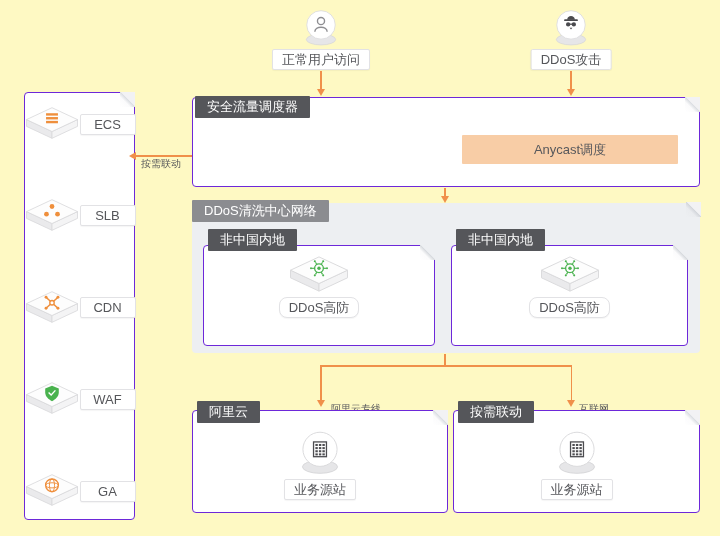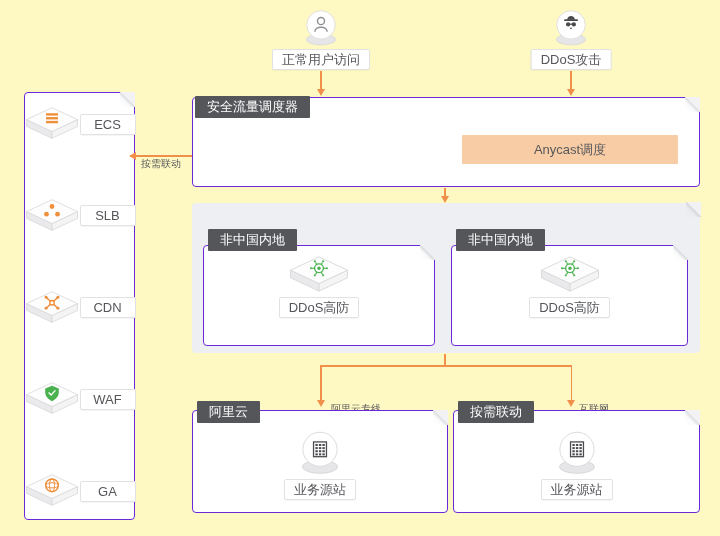--- a/index.html
+++ b/index.html
@@ -43,21 +43,21 @@
   
   .sidebar{display:flex;flex-direction:column;align-items:center;justify-content:space-between;
            padding:13px 0 12px 0;}
   .side-item{display:flex;flex-direction:row;align-items:center;}
   .side-item .label-box{margin-top:2px;min-width:36px;text-align:center;}
 
   
   .zone-content,.origin-content{position:absolute;left:0;right:0;display:flex;
         flex-direction:column;align-items:center;}
   .zone-content{top:9px;} .origin-content{top:18px;}
-  .zone-content .label-box{margin-top:4px;} .origin-content .label-box{margin-top:2px;}
+  .zone-content .label-box{margin-top:4px;border-radius:8px;} .origin-content .label-box{margin-top:2px;}
 
   svg{display:block;}
 </style>
 </head>
 <body>
 
 <div class="stage">
 
   <div class="pos" style="left:299px;top:8px">
     <svg width="44" height="40" viewBox="0 0 56 52">
@@ -171,20 +171,21 @@
 
   <div class="panel fold" style="left:192px;top:97px;width:508px;height:90px">
     <div class="badge badge-dark" style="left:2px;top:-2px">安全流量调度器</div>
     <div class="orange-box" style="left:269px;top:37px;width:216px;height:29px">Anycast调度</div>
   </div>
 
   <div class="vline" style="left:444px;top:188px;height:9px"></div>
   <div class="ah-down" style="left:441px;top:196px"></div>
 
   <div class="gray-panel fold-gray-panel" style="left:192px;top:203px;width:508px;height:150px">
+    <div class="badge badge-gray" style="left:0px;top:-3px">DDoS清洗中心网络</div>
 
     <div class="panel fold-on-gray" style="left:11px;top:42px;width:232px;height:101px">
       <div class="badge badge-dark" style="left:4px;top:-17px">非中国内地</div>
       <div class="zone-content">
         <svg width="62" height="38" viewBox="0 0 64 40">
           <polygon points="2,16 32,30 32,38 2,24" fill="#eaeaec" stroke="#d9d9db" stroke-width="1"></polygon>
           <polygon points="62,16 32,30 32,38 62,24" fill="#f4f4f5" stroke="#d9d9db" stroke-width="1"></polygon>
           <polygon points="32,2 62,16 32,30 2,16" fill="#fdfdfd" stroke="#d9d9db" stroke-width="1"></polygon>
           <circle cx="32" cy="14" r="4.6" fill="none" stroke="#49b24e" stroke-width="1.4"></circle>
           <circle cx="32" cy="14" r="1.8" fill="#49b24e"></circle>

